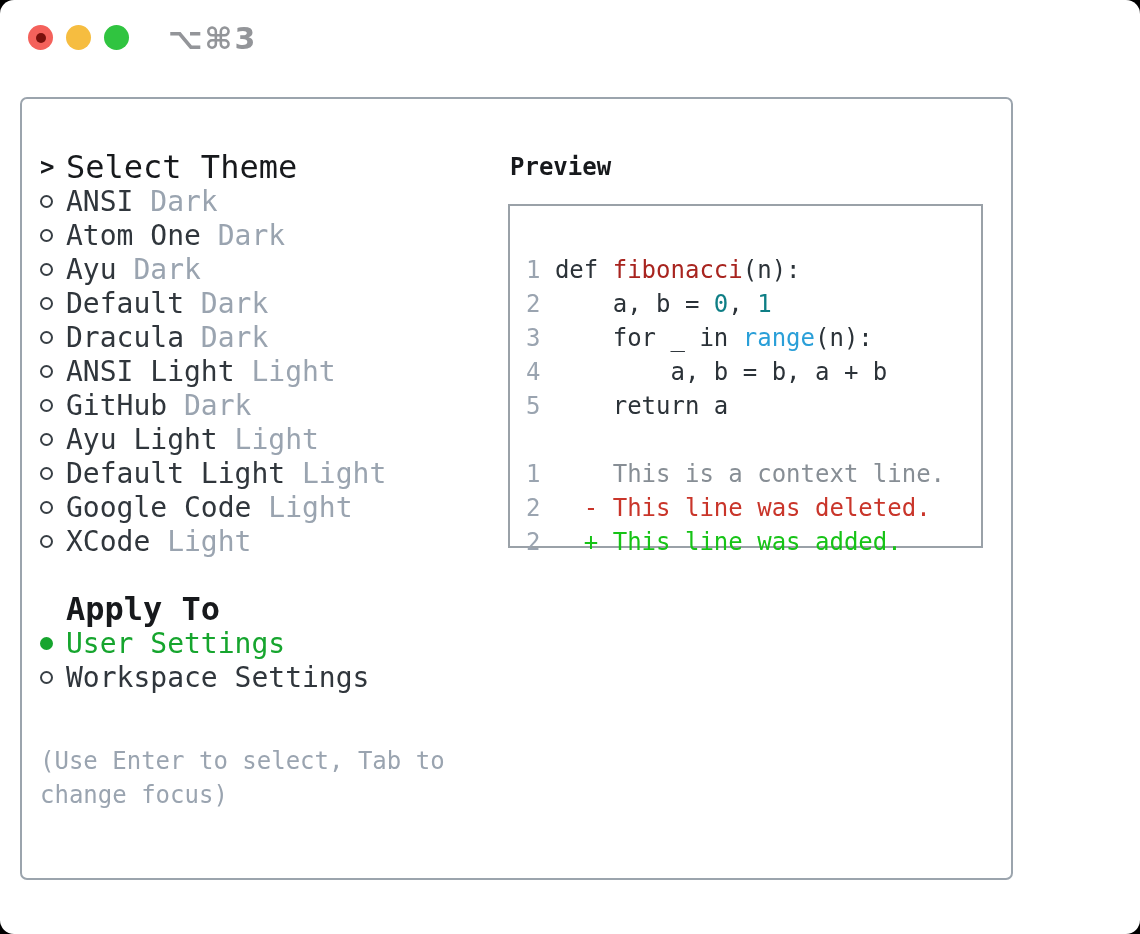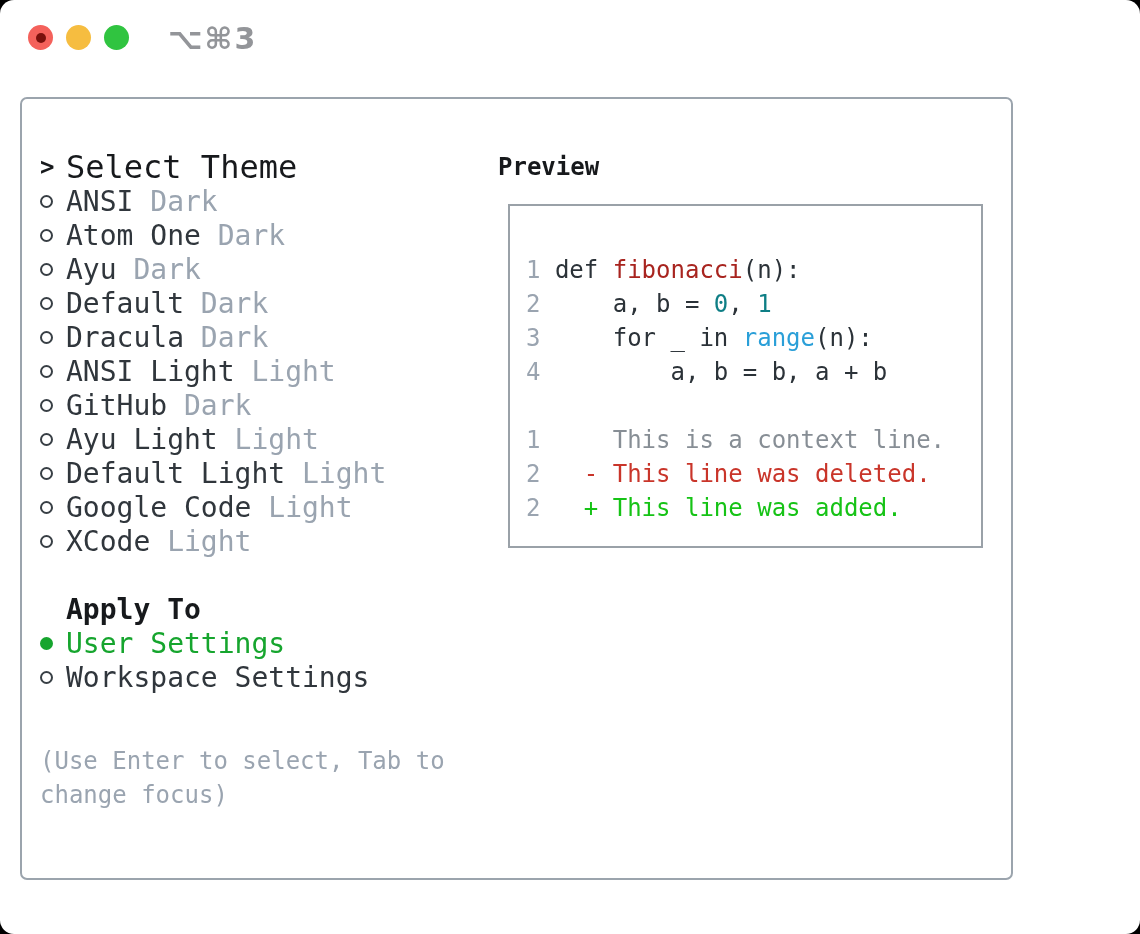--- a/index.html
+++ b/index.html
@@ -22,30 +22,30 @@
   .light.green{background:#30c440}
   .win-title{position:absolute;left:168px;top:21px;font-size:30px;font-weight:bold;color:#939599;letter-spacing:2px;font-family:"DejaVu Sans","Liberation Sans",sans-serif}
   
   .panel{position:absolute;left:20px;top:97px;width:993px;height:783px;border:2px solid var(--border-gray);border-radius:7px;display:flex;padding:51px 0 0 18px;background:#fff}
   .left{width:452px}
   .right{flex:1;padding-right:28px}
   .row{display:flex;align-items:center;height:34px;white-space:pre}
   .gutter{display:inline-flex;width:26px;align-items:center;flex:none}
   .cursor{font-weight:bold;color:var(--header-dark);font-size:24px}
   .hdr{font-weight:normal;color:var(--header-dark);font-size:32px}
-  .hdr2{font-weight:bold;color:var(--header-dark);font-size:28px}
+  .hdr2{font-weight:bold;color:var(--header-dark);font-size:32px}
   .txt{font-size:28px;color:var(--text-dark);white-space:pre}
   .muted{color:var(--muted)}
   .selected-name{color:var(--green)}
   .radio{width:13px;height:13px;border:2px solid #383f45;border-radius:50%;display:inline-block}
   .radio.on{background:var(--green);border-color:var(--green)}
   .spacer34{height:34px}
   .hint{margin-top:16px;font-size:24px;line-height:34px;color:var(--muted);max-width:420px;white-space:normal}
   
-  .preview-title{margin-left:10px;height:34px;display:flex;align-items:center;font-size:24px;font-weight:bold;color:var(--header-dark)}
+  .preview-title{margin-left:22px;height:34px;display:flex;align-items:center;font-size:24px;font-weight:bold;color:var(--header-dark)}
   .preview-box{margin-left:20px;margin-top:20px;width:475px;height:344px;border:2px solid #9aa1a8;padding:47px 10px 0 16px;background:#fff}
   .cline,.dline{white-space:pre;font-size:24px;line-height:34px;height:34px}
   .lno{color:var(--muted)}
   .tok-plain{color:var(--code-plain)}
   .tok-func{color:var(--func-red)}
   .tok-num{color:var(--num-teal)}
   .tok-builtin{color:var(--builtin-blue)}
   .dline.context .dtxt{color:var(--diff-ctx)}
   .dline.deleted .dtxt{color:var(--diff-del)}
   .dline.added .dtxt{color:var(--diff-add)}
@@ -98,20 +98,21 @@
     </div>
 
     <div class="right">
       <div class="preview-title">Preview</div>
       <div class="preview-box">
         <div id="code-lines">
             <div class="cline"><span class="lno">1 </span><span class="tok-plain">def </span><span class="tok-func">fibonacci</span><span class="tok-plain">(n):</span></div>
             <div class="cline"><span class="lno">2 </span><span class="tok-plain">    a, b = </span><span class="tok-num">0</span><span class="tok-plain">, </span><span class="tok-num">1</span></div>
             <div class="cline"><span class="lno">3 </span><span class="tok-plain">    for _ in </span><span class="tok-builtin">range</span><span class="tok-plain">(n):</span></div>
             <div class="cline"><span class="lno">4 </span><span class="tok-plain">        a, b = b, a + b</span></div>
+            <div class="cline"><span class="lno">5 </span><span class="tok-plain">    return a</span></div>
           </div>
         <div class="spacer34"></div>
         <div id="diff-lines">
             <div class="dline context"><span class="lno">1 </span><span class="dtxt">    This is a context line.</span></div>
             <div class="dline deleted"><span class="lno">2 </span><span class="dtxt">  - This line was deleted.</span></div>
             <div class="dline added"><span class="lno">2 </span><span class="dtxt">  + This line was added.</span></div>
           </div>
       </div>
     </div>
   </div>

